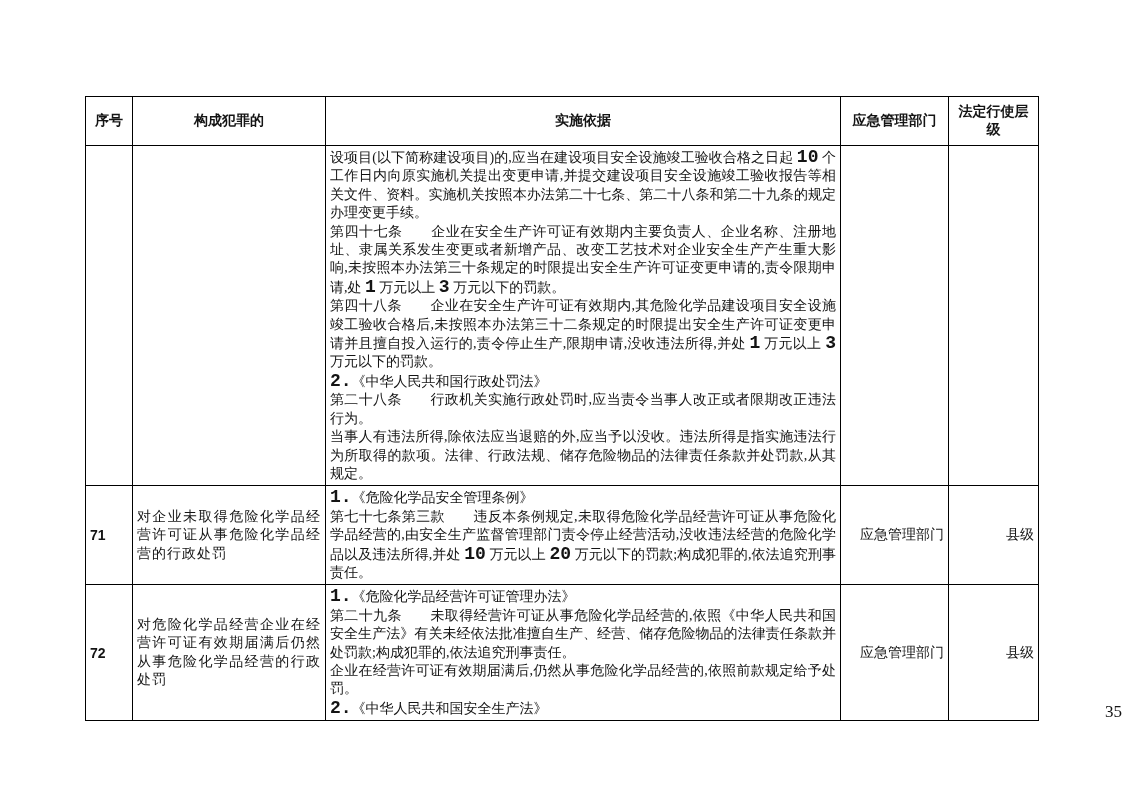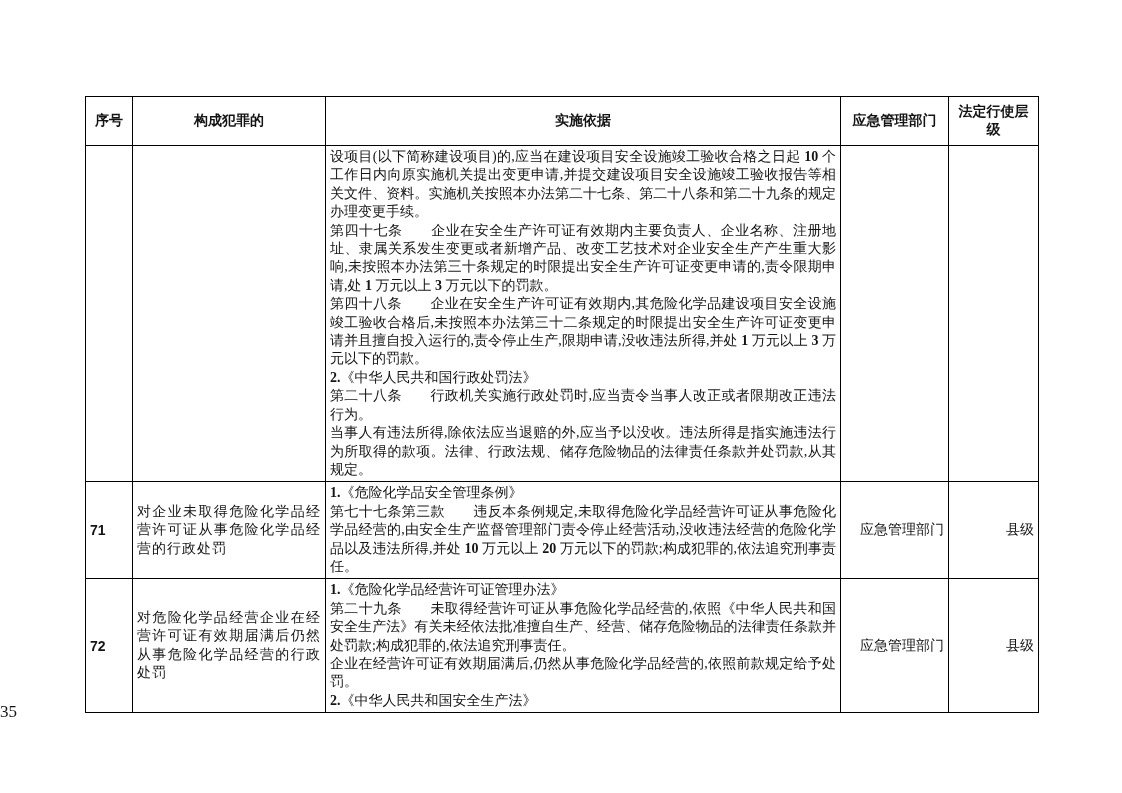--- a/index.html
+++ b/index.html
@@ -60,31 +60,31 @@
     text-align: justify;
     padding-top: 3px;
   }
   td.c-auth, td.c-level {
     text-align: right;
     vertical-align: middle;
     margin-left: 14px;
   }
   .para { margin: 0; }
   td b {
-    font-family: Liberation Serif, serif;
+    font-family: Liberation Mono, monospace;
     font-weight: 700;
-    font-size: 14px;
+    font-size: 18px;
     letter-spacing: 0;
   }
   .page-number {
     position: absolute;
     left: 0;
     top: 702px;
     width: 100%;
-    text-align: left;
+    text-align: right;
     font-size: 17px;
     font-family: "Liberation Serif", "DejaVu Serif", serif;
     color: #141414;
   }
 </style>
 </head>
 <body>
 
 <div class="page">
 

